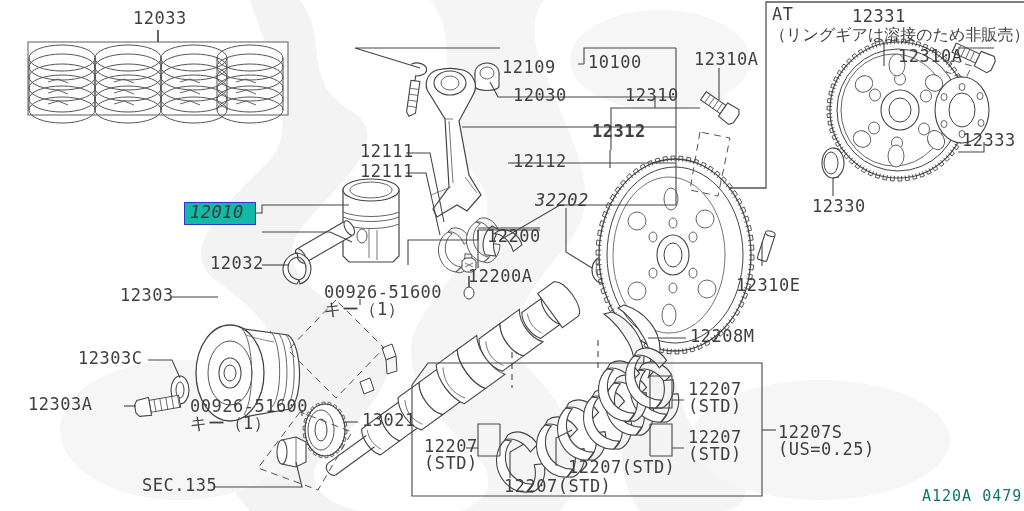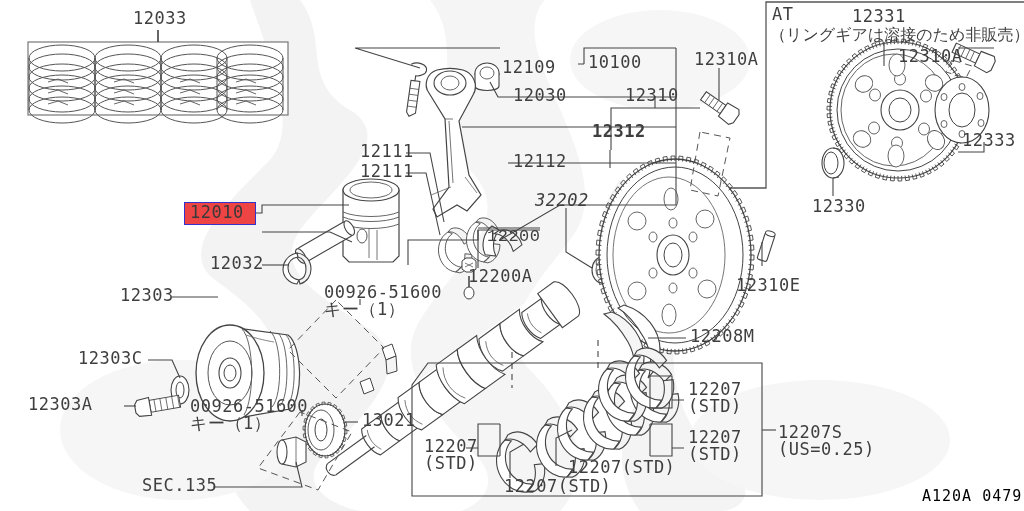--- a/index.html
+++ b/index.html
@@ -9,26 +9,27 @@
     color:#3a3a3a;
   }
   #diagram{position:absolute;left:0;top:0;width:1024px;height:511px;}
   .lbl{
     position:absolute;
     font-family:"DejaVu Sans Mono","Liberation Mono",monospace;
     font-size:17px;letter-spacing:0.5px;color:#3f3f3f;white-space:pre;
     line-height:1.02;
   }
   .lbl.jp{font-family:"DejaVu Sans","Liberation Sans",sans-serif;font-size:16px;letter-spacing:0px;}
-  .lbl.code{font-size:15px;letter-spacing:1px;color:#000000;}
+  .lbl.code{font-size:15px;letter-spacing:1px;color:#0f766e;}
   .hl{
     position:absolute;
-    background:#ef4444;
+    background:#14b8a6;
     border:1.5px solid #3333cc;
     box-sizing:border-box;
+    font-style:italic;
   }
   .hl .lbl{position:static;display:block;padding:1px 4px 2px 5px;color:#3a3a3a;}
 </style>
 </head>
 <body>
 
 <svg id="diagram" viewBox="0 0 1024 511">
   <defs>
     <g id="ringStack">
       <ellipse cx="0" cy="0" rx="33" ry="13" fill="none" stroke="#555" stroke-width="1"></ellipse>
@@ -620,21 +621,21 @@
 
 <div class="lbl" style="left:513px;top:87px;">12030</div>
 
 <div class="lbl" style="left:360px;top:143px;">12111</div>
 <div class="lbl" style="left:360px;top:163px;">12111</div>
 
 <div class="lbl" style="left:513px;top:153px;">12112</div>
 
 <div class="lbl" style="left:535px;top:192px;font-style:italic;">32202</div>
 
-<div class="lbl" style="left:487px;top:228px;font-family:Liberation Mono, monospace;">12200</div>
+<div class="lbl" style="left:487px;top:228px;">12200</div>
 
 <div class="lbl" style="left:441px;top:268px;margin-left:27px;">12200A</div>
 
 <div class="lbl" style="left:625px;top:87px;">12310</div>
 
 <div class="lbl" style="left:592px;top:123px;font-weight:bold;">12312</div>
 
 <div class="lbl" style="left:694px;top:51px;">12310A</div>
 
 <div class="lbl" style="left:736px;top:277px;">12310E</div>

